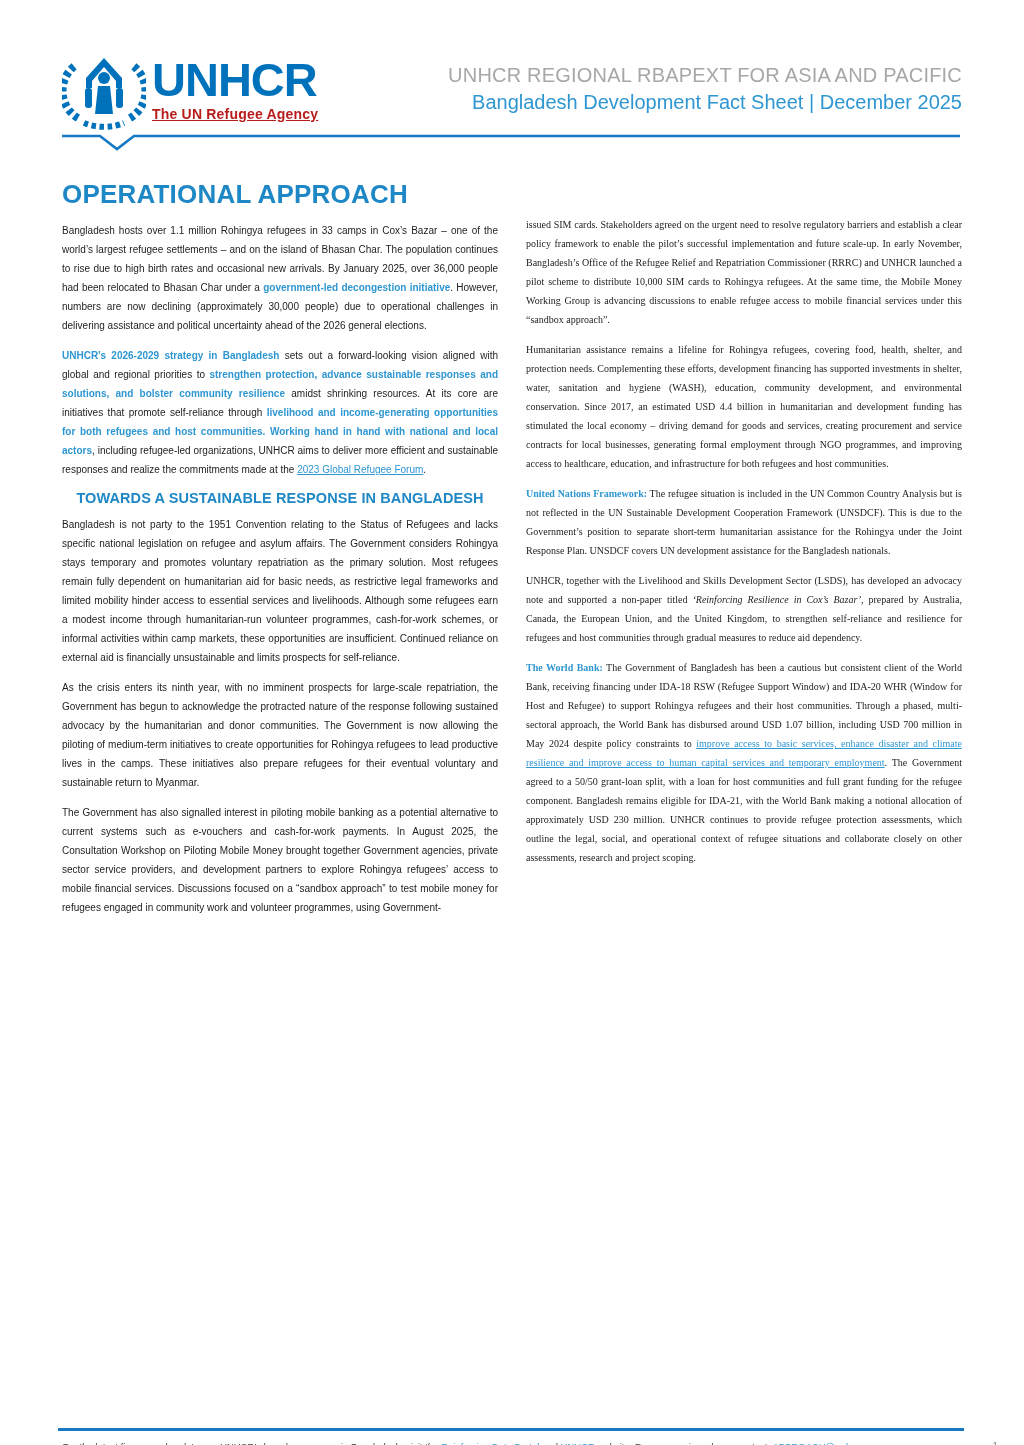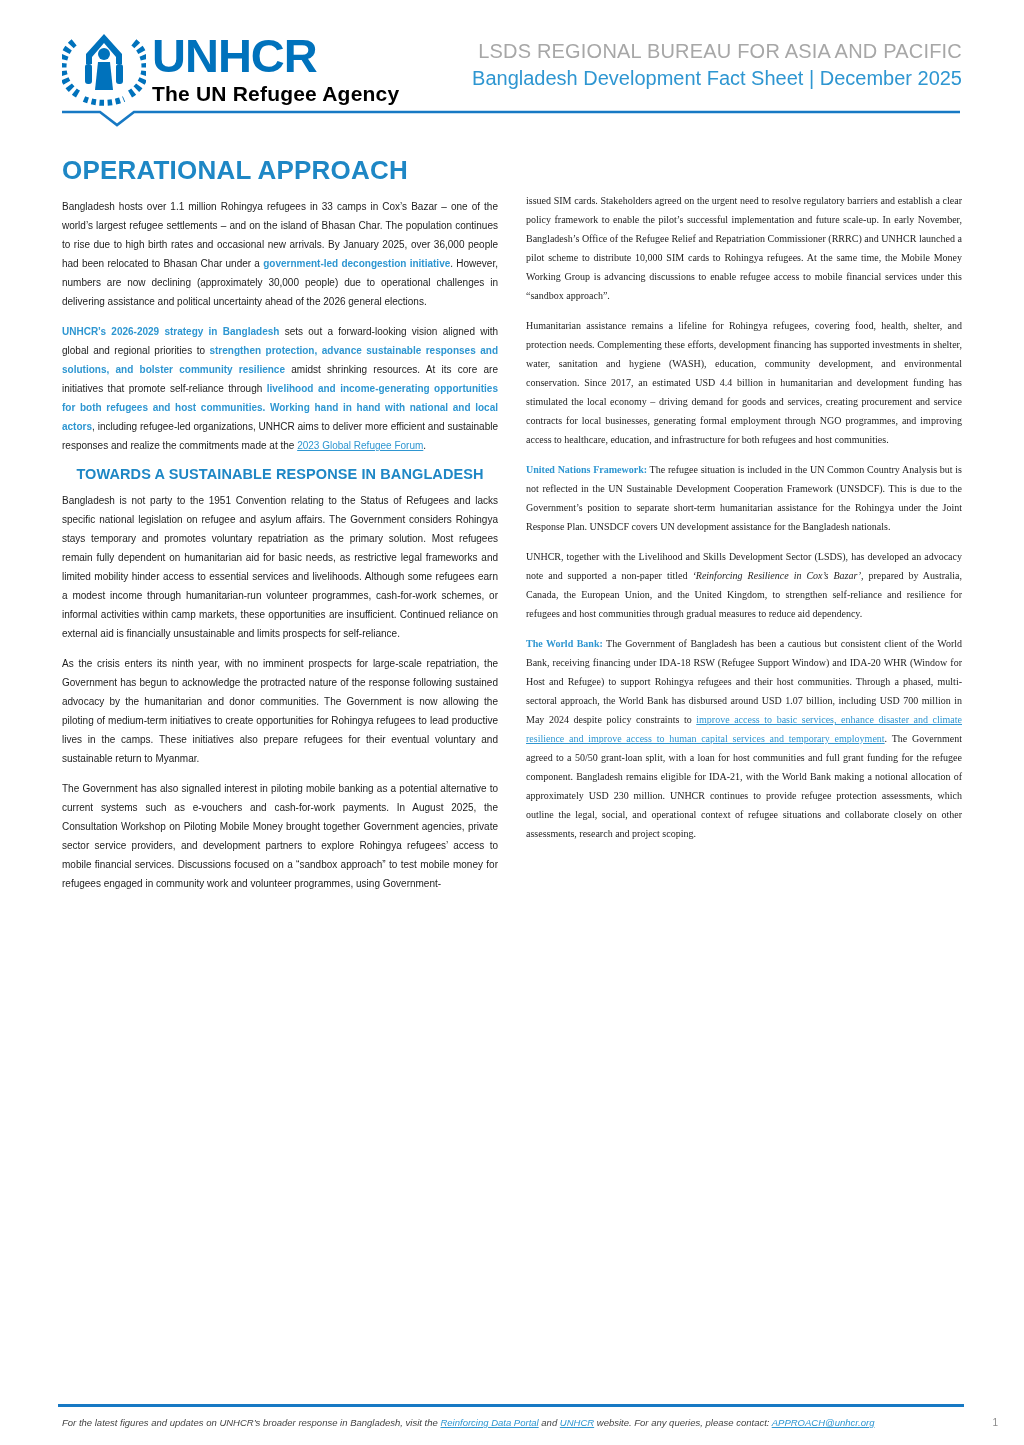--- a/index.html
+++ b/index.html
@@ -1,24 +1,24 @@
 <!DOCTYPE html>
 <html><head>
 <meta charset="utf-8">
 <style>
   html,body{margin:0;padding:0;background:#ffffff;}
   body{width:1024px;height:1445px;position:relative;font-family:"Liberation Sans",sans-serif;color:#1c1c1c;}
-  .page{position:absolute;inset:0;background:#fff;overflow:hidden;}
+  .page{position:absolute;inset:0;background:#fff;overflow:hidden;margin-top:24px;}
 
   
   .header{position:absolute;top:28px;left:62px;width:900px;display:flex;justify-content:space-between;align-items:flex-start;}
   .logo{display:flex;align-items:flex-start;gap:6px;}
   .logo-txt{display:flex;flex-direction:column;margin-top:6px;}
   .logo-name{font-size:47px;font-weight:bold;color:#0072BC;line-height:0.95;letter-spacing:-1px;}
-  .logo-tag{font-size:21px;font-weight:bold;color:#000000;margin-top:3px;letter-spacing:0.2px;}
+  .logo-tag{font-size:14px;font-weight:bold;color:#b91c1c;margin-top:3px;letter-spacing:0.2px;text-decoration:underline;}
   .hdr-right{text-align:right;padding-top:10px;line-height:1.35;}
   .hdr-bureau{font-size:20px;color:#A7A7A7;letter-spacing:0.2px;}
   .hdr-subtitle{font-size:20px;color:#2E96D1;}
 
   
   .rule{position:absolute;top:110px;left:62px;}
 
   
   .columns{position:absolute;top:155px;left:62px;width:900px;display:flex;gap:28px;}
   .col{width:436px;}
@@ -59,21 +59,21 @@
             <rect x="54" y="36" width="7" height="20" rx="3"></rect>
           </g>
         </svg>
       </span>
       <div class="logo-txt">
         <div class="logo-name">UNHCR</div>
         <div class="logo-tag">The UN Refugee Agency</div>
       </div>
     </div>
     <div class="hdr-right">
-      <div class="hdr-bureau">LSDS REGIONAL BUREAU FOR ASIA AND PACIFIC</div>
+      <div class="hdr-bureau">UNHCR REGIONAL RBAPEXT FOR ASIA AND PACIFIC</div>
       <div class="hdr-subtitle">Bangladesh Development Fact Sheet | December 2025</div>
     </div>
   </div>
 
   <div class="rule">
     <svg width="900" height="18" viewBox="0 0 900 18">
       <polyline points="0,2 38,2 55,15 72,2 898,2" fill="none" stroke="#1779C4" stroke-width="2.6"></polyline>
     </svg>
   </div>
 

